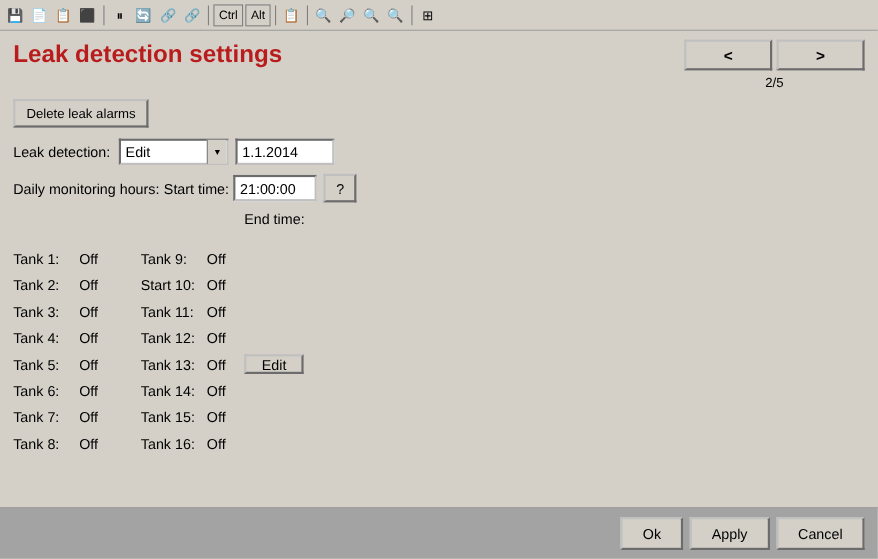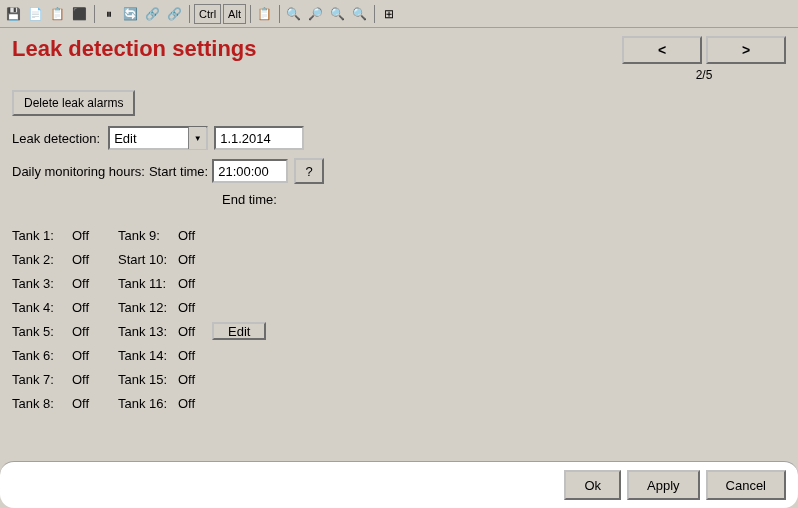--- a/index.html
+++ b/index.html
@@ -179,38 +179,37 @@
       font-size: 13px;
       margin-left: 4px;
     }
     .footer {
       display: flex;
       justify-content: flex-end;
       align-items: center;
       gap: 6px;
       padding: 8px 12px;
       border-top: 1px solid #a0a0a0;
-      background: #ffffff;
+      background: #a3a3a3;
       flex-shrink: 0;
-      border-radius: 14px;
     }
     .footer-btn {
       height: 30px;
       padding: 0 18px;
       border: 2px outset #c0c0c0;
       background: #d4d0c8;
       cursor: pointer;
       font-size: 13px;
     }
     .daily-label {
       margin-right: 4px;
     }
     .tanks-wrapper {
       display: flex;
-      gap: 16px;
+      gap: 26px;
       flex: 1;
     }
     .tanks-col {
       display: flex;
       flex-direction: column;
     }
   </style>
 </head>
 <body>
 

